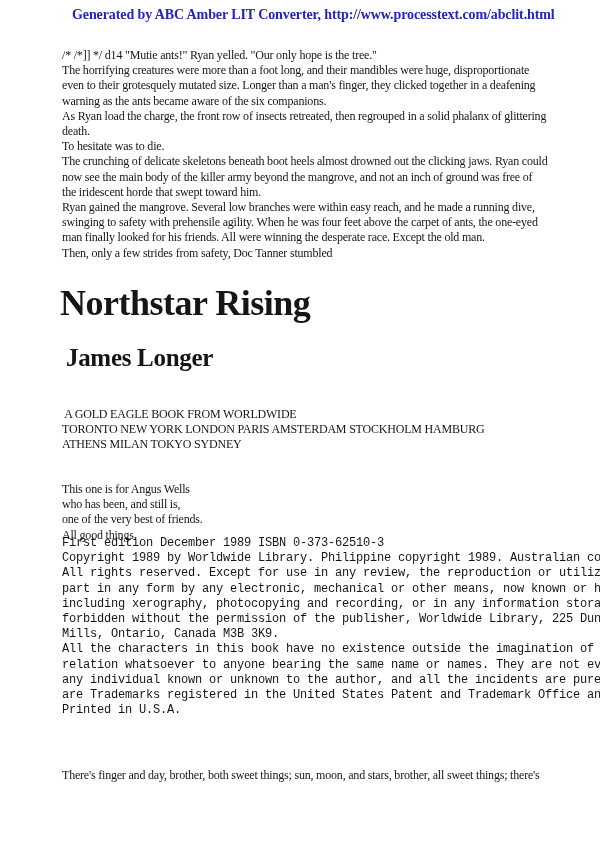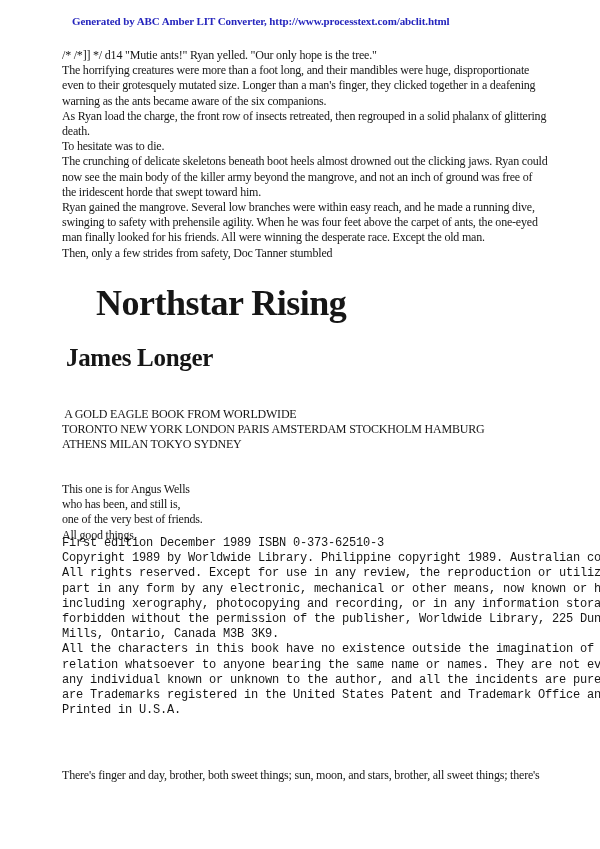--- a/index.html
+++ b/index.html
@@ -6,42 +6,41 @@
   html, body {
     width: 600px; height: 849px;
     background: #ffffff;
     overflow: hidden;
     font-family: "Liberation Serif", serif;
     color: #161616;
     position: relative;
   }
   .abs { position: absolute; }
   .banner {
-    top: 15px; left: 72px;
-    font-size: 11px;
+    top: 7px; left: 72px;
+    font-size: 14px;
     font-weight: bold;
     letter-spacing: -0.1px;
     white-space: pre;
     cursor: pointer;
   }
   .bodytext {
     font-size: 12px;
     line-height: 15.2px;
     letter-spacing: -0.2px;
     white-space: pre;
   }
   .excerpt   { top: 48px;  left: 62px; }
   .title-h1 {
     top: 284px; left: 60px;
     font-size: 36px;
     font-weight: bold;
     line-height: 38px;
     letter-spacing: -0.5px;
     white-space: pre;
-    margin-left: 36px;
   }
   .author-h2 {
     top: 344px; left: 60px;
     font-size: 25px;
     font-weight: bold;
     line-height: 27px;
     letter-spacing: -0.3px;
     white-space: pre;
   }
   .publisher  { top: 407px; left: 62px; }

